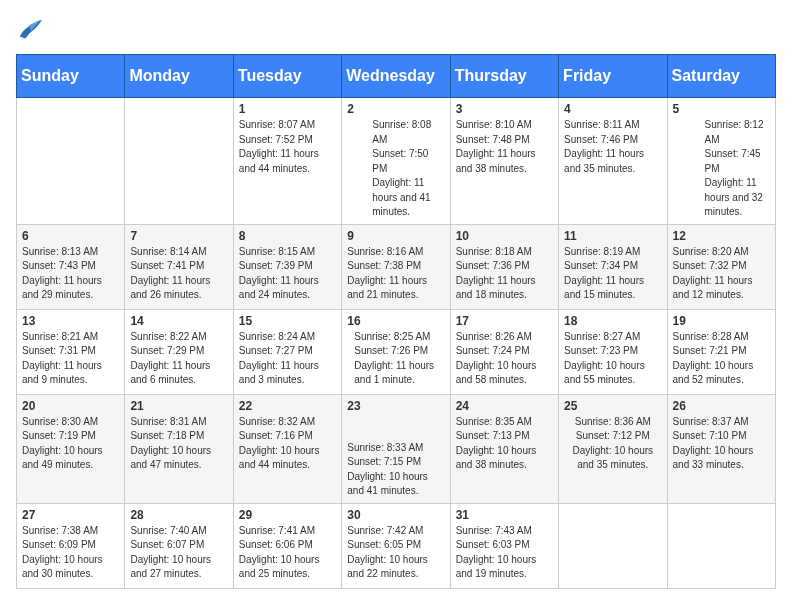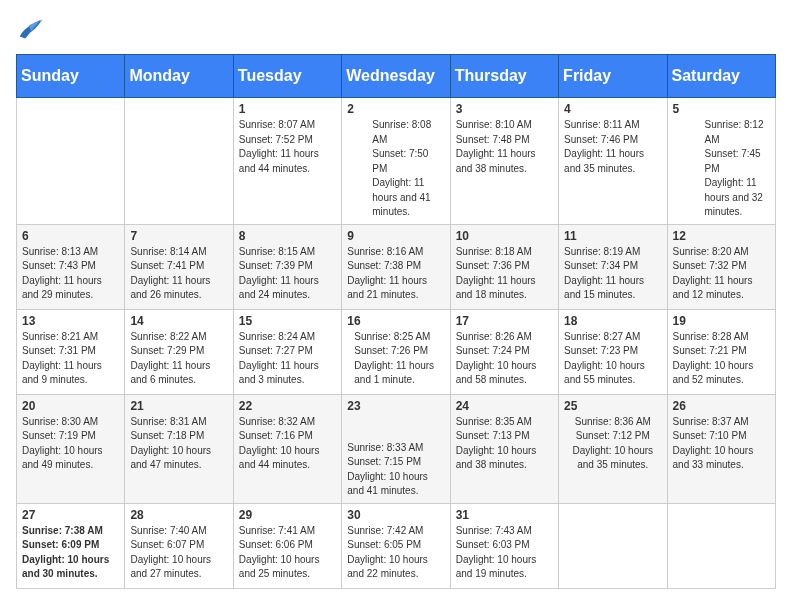--- a/index.html
+++ b/index.html
@@ -287,21 +287,21 @@
         <td>
           <span class="day-num">26</span>
           <div class="day-info" style="white-space: pre-line;">Sunrise: 8:37 AM
 Sunset: 7:10 PM
 Daylight: 10 hours and 33 minutes.</div>
         </td>
       </tr>
       <tr class="row-odd">
         <td>
           <span class="day-num">27</span>
-          <div class="day-info" style="white-space: pre-line; font-weight: bold;">Sunrise: 7:38 AM
+          <div class="day-info" style="white-space: pre-line;">Sunrise: 7:38 AM
 Sunset: 6:09 PM
 Daylight: 10 hours and 30 minutes.</div>
         </td>
         <td>
           <span class="day-num">28</span>
           <div class="day-info" style="white-space: pre-line;">Sunrise: 7:40 AM
 Sunset: 6:07 PM
 Daylight: 10 hours and 27 minutes.</div>
         </td>
         <td>

